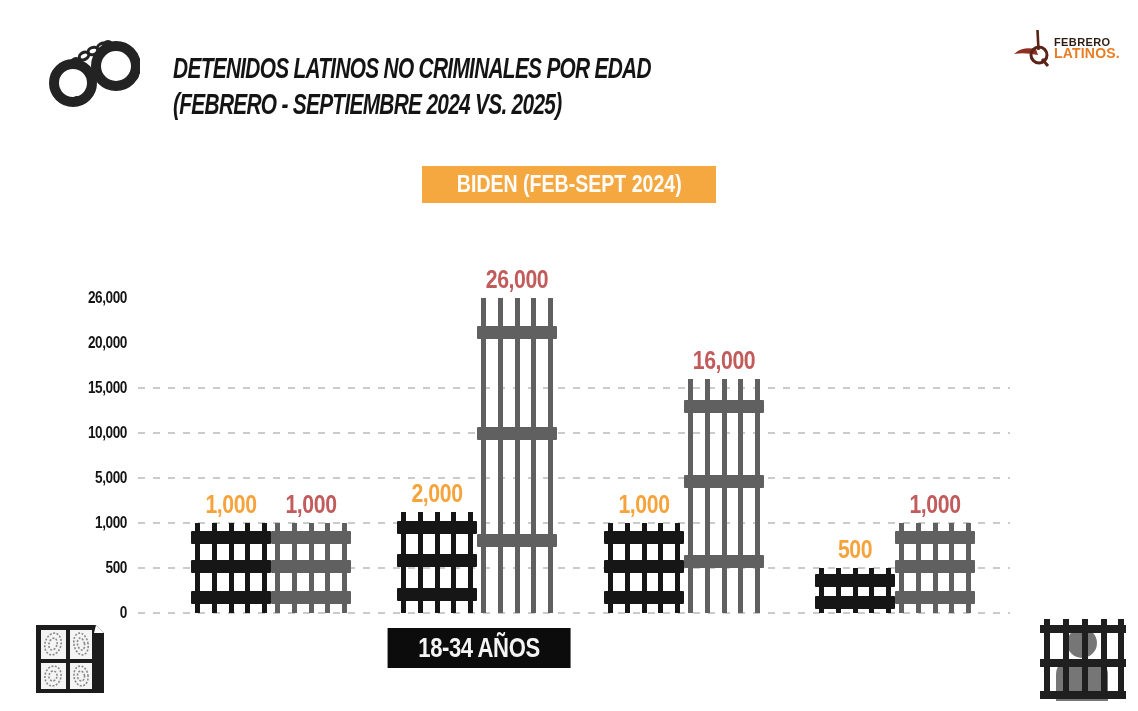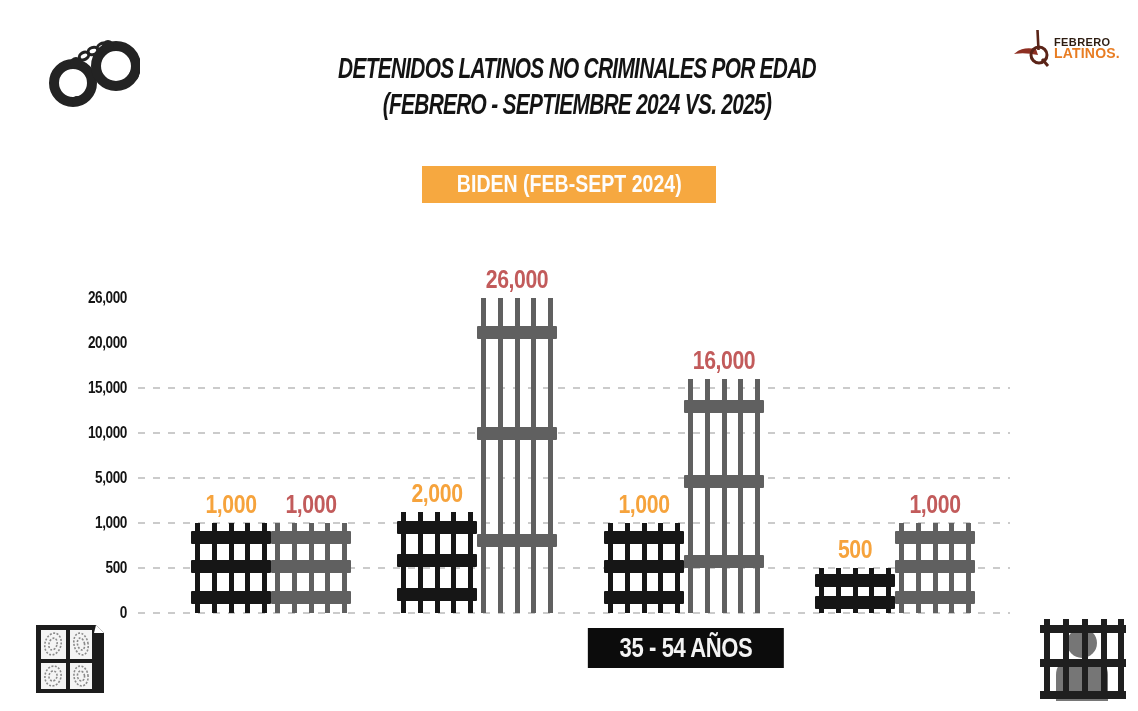--- a/index.html
+++ b/index.html
@@ -2,21 +2,21 @@
 <html><head>
 <meta charset="utf-8">
 <style>
   html,body{margin:0;padding:0;background:#e8e8e8;}
   .canvas{
     position:relative;width:1138px;height:711px;margin:0 auto;
     background:#ffffff;overflow:hidden;
     font-family:"Liberation Sans", sans-serif;color:#111;
   }
   
-  .title-block{position:absolute;left:16px;right:0;top:50px;text-align:center;}
+  .title-block{position:absolute;left:16px;right:0;top:50px;text-align:left;}
   .title-line{
     display:block;font-weight:800;font-style:italic;font-size:29px;
     letter-spacing:-1px;line-height:36px;color:#141414;
     transform:scaleX(0.72);transform-origin:50% 50%;white-space:nowrap;
   }
   .handcuffs{position:absolute;left:40px;top:28px;}
   .brand{position:absolute;right:14px;top:28px;width:112px;height:44px;}
   .brand-mark{position:absolute;left:0;top:0;}
   .brand-text{position:absolute;left:42px;top:9px;line-height:11px;white-space:nowrap;}
   .brand-line1{font-size:11px;font-weight:800;color:#2e1d12;letter-spacing:0.4px;}
@@ -201,22 +201,22 @@
         <div class="bar-v" style="left: calc(0% + 0px); background: rgb(96, 96, 96);"></div>
         <div class="bar-v" style="left: calc(25% - 1.25px); background: rgb(96, 96, 96);"></div>
         <div class="bar-v" style="left: calc(50% - 2.5px); background: rgb(96, 96, 96);"></div>
         <div class="bar-v" style="left: calc(75% - 3.75px); background: rgb(96, 96, 96);"></div>
         <div class="bar-v" style="left: calc(100% - 5px); background: rgb(96, 96, 96);"></div>
         <div class="bar-h" style="top: 8px; background: rgb(96, 96, 96);"></div>
         <div class="bar-h" style="top: 37px; background: rgb(96, 96, 96);"></div>
         <div class="bar-h" style="top: 68px; background: rgb(96, 96, 96);"></div>
       </div>
       <div class="val-label" style="left: 875px; top: 490px; color: rgb(194, 91, 91);">1,000</div>
-      <div class="cat-box" style="left: 686px;">
-        <span>35 - 54 AÑOS</span>
+      <div class="cat-box" style="left: 479px;">
+        <span>18-34 AÑOS</span>
       </div>
     </div>
 
   <svg class="corner-icon" style="left:30px;top:615px" width="80" height="84" viewBox="0 0 80 84">
     <path d="M6 10 H66 L74 18 V78 H6 Z" fill="#1c1c1c"></path>
     <path d="M66 10 L74 18 H64 Z" fill="#ffffff"></path>
     <rect x="11" y="15" width="25" height="29" fill="#f4f4f4"></rect>
     <rect x="40" y="15" width="22" height="29" fill="#f4f4f4"></rect>
     <rect x="11" y="48" width="25" height="26" fill="#f4f4f4"></rect>
     <rect x="40" y="48" width="22" height="26" fill="#f4f4f4"></rect>

